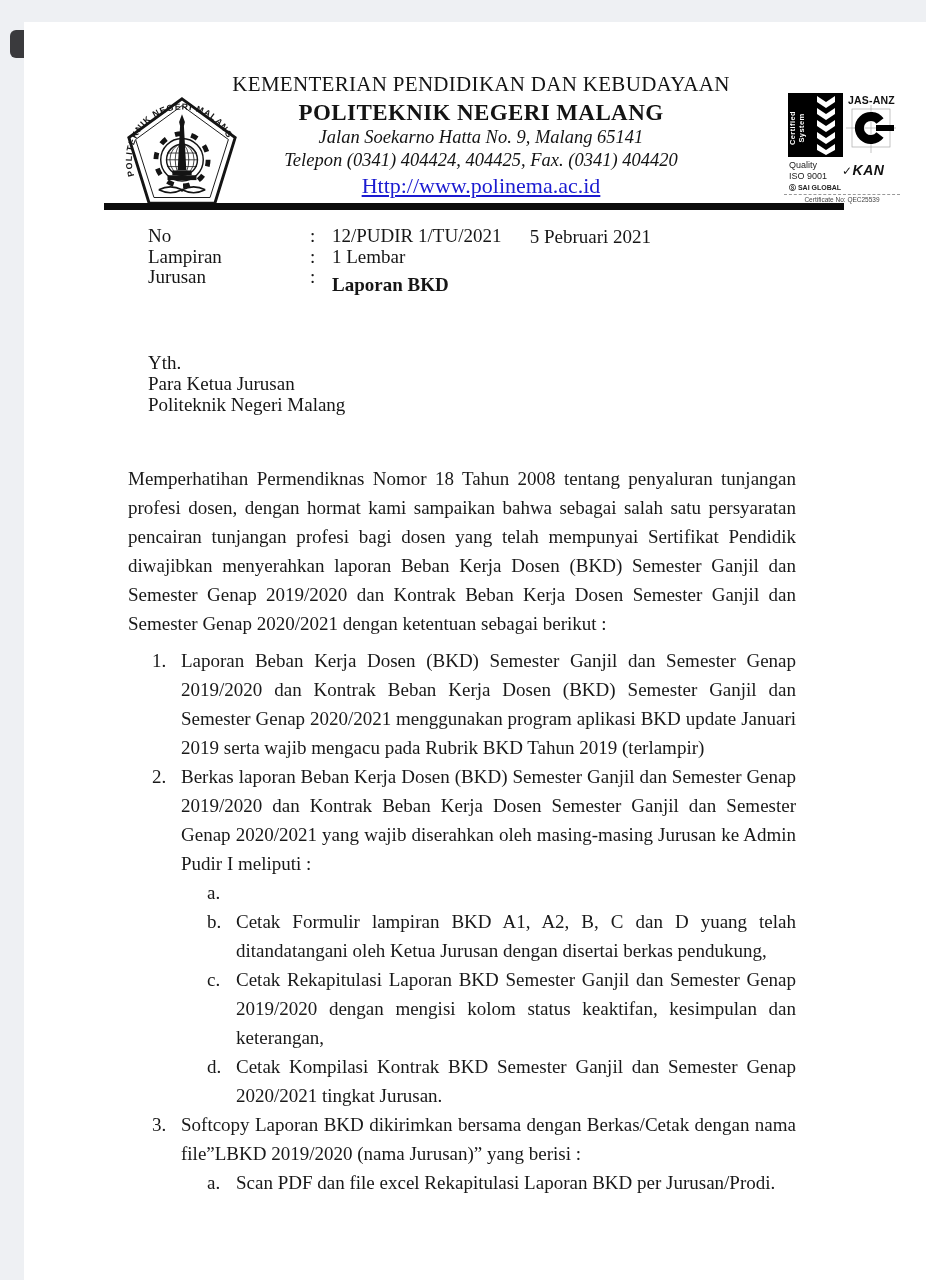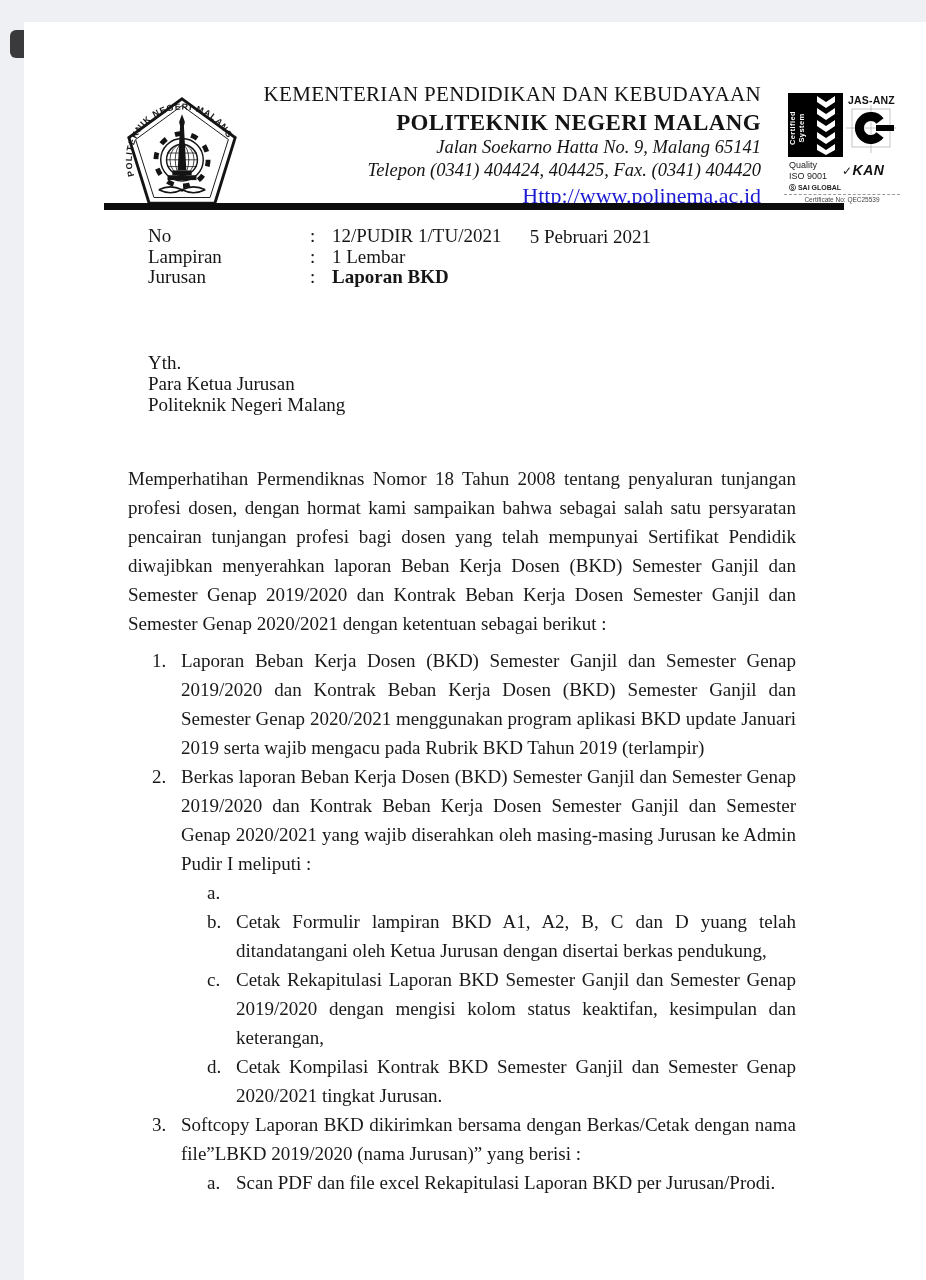--- a/index.html
+++ b/index.html
@@ -5,21 +5,21 @@
   * { margin:0; padding:0; box-sizing:border-box; }
   body { font-family:"Liberation Serif","DejaVu Serif",serif; }
   .screen { position:relative; width:926px; height:1280px; background:#eef0f3; overflow:hidden; }
   .corner-artifact { position:absolute; left:10px; top:30px; width:28px; height:28px;
     background:#3a3a3d; border-radius:6px; }
   .page { position:absolute; left:24px; top:22px; width:902px; height:1258px; background:#ffffff; }
 
   
   .letterhead { position:relative; height:188px; color:#141414; }
   .logo { position:absolute; left:100px; top:74px; width:116px; height:116px; }
-  .lh-text { position:absolute; left:177px; top:60px; width:560px; text-align:right; line-height:1.18; }
+  .lh-text { position:absolute; left:177px; top:50px; width:560px; text-align:center; line-height:1.18; }
   .lh-ministry { font-size:21px; letter-spacing:0.3px; }
   .lh-institution { font-size:23px; font-weight:bold; letter-spacing:0.4px; margin-top:2px; }
   .lh-address, .lh-phone { font-size:18.5px; margin-top:1px;font-style:italic; }
   .lh-web { font-size:22px; margin-top:1px; }
   .lh-web span { color:#1b1bd1; text-decoration:underline; }
 
   
   .cert { position:absolute; left:712px; top:68px; width:116px; height:120px;
     font-family:"Liberation Sans","DejaVu Sans",sans-serif; color:#111;margin-left:48px; }
   .cert-black { position:absolute; left:4px; top:3px; width:55px; height:64px; background:#000; }
@@ -34,21 +34,21 @@
   .kan .chk { font-style:normal; font-weight:bold; font-size:12px; }
   .sai { position:absolute; left:5px; top:93px; font-size:7px; font-weight:bold; color:#222; }
   .certno { position:absolute; left:0; top:104px; width:116px; font-size:6.5px; color:#444;
     text-align:center; border-top:1px dashed #999; padding-top:1px; }
 
   .header-rule { position:absolute; left:80px; top:181px; width:740px; height:7px; background:#0c0c0c; }
 
   
   .meta { position:absolute; left:0; top:204px; width:758px; font-size:19px; color:#161616; }
   .meta-grid { display:grid; grid-template-columns:162px 22px auto; padding-left:124px; line-height:20.5px; }
-  .meta-grid .bold { font-weight:bold; }
+  .meta-grid .bold { font-weight:bold;margin-top:8px; }
   .date { position:absolute; right:131px; top:0; font-size:19px; }
 
   
   .recipient { position:absolute; left:124px; top:330px; font-size:19px; line-height:21px; color:#161616; }
 
   
   .body { position:absolute; left:104px; top:442px; width:668px; font-size:19px;
     line-height:29px; color:#191919; text-align:justify; }
   .opening { text-align:justify; }
   .list { margin-top:8px; }

